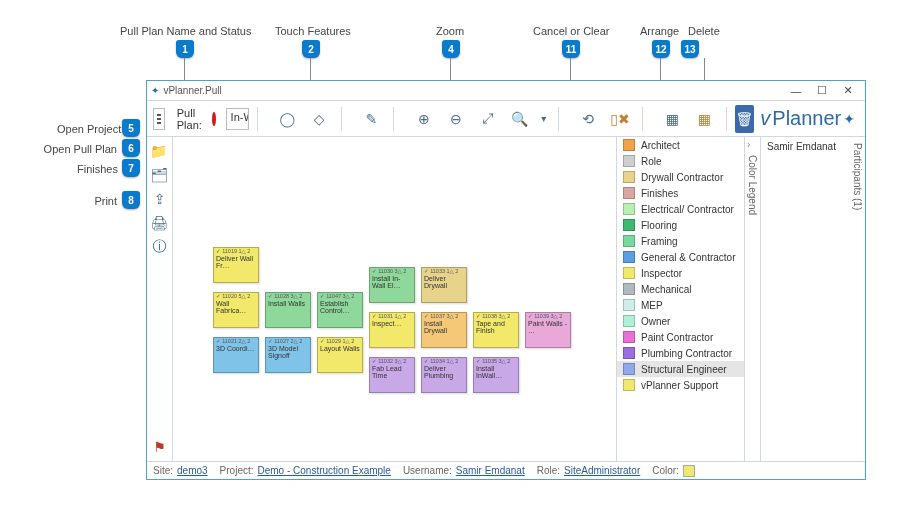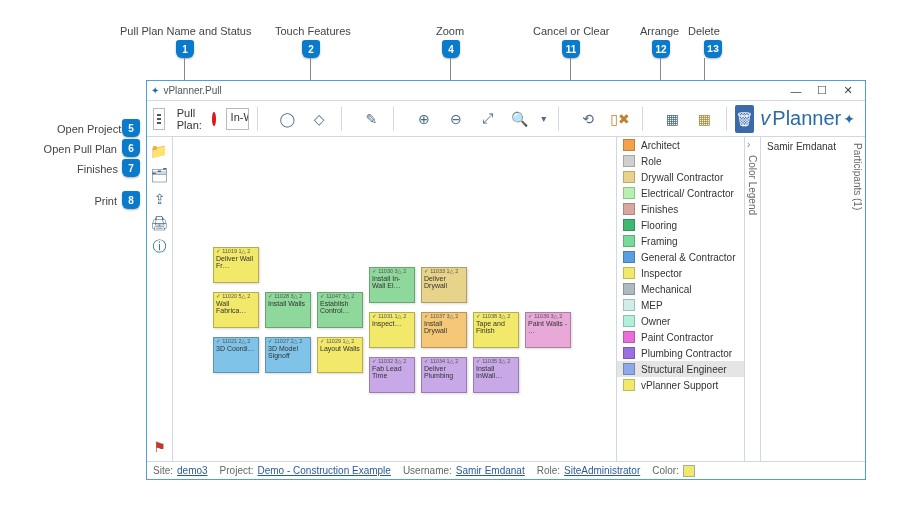--- a/index.html
+++ b/index.html
@@ -128,21 +128,21 @@
 
 <div class="callout-label" style="left:533px; top:25px;">Cancel or Clear</div>
 <div class="callout-num" style="left:562px; top:40px;">11</div>
 <div class="callout-line" style="left:570px; top:58px; width:1px; height:44px;"></div>
 
 <div class="callout-label" style="left:640px; top:25px;">Arrange</div>
 <div class="callout-num" style="left:652px; top:40px;">12</div>
 <div class="callout-line" style="left:660px; top:58px; width:1px; height:44px;"></div>
 
 <div class="callout-label" style="left:688px; top:25px;">Delete</div>
-<div class="callout-num" style="left:704px; top:40px;font-family:Liberation Mono, monospace;">13</div>
+<div class="callout-num" style="left:681px; top:40px;">13</div>
 <div class="callout-line" style="left:704px; top:58px; width:1px; height:44px;"></div>
 
 <div class="callout-label" style="left:57px; top:123px; text-align:center; width:60px;">Open Project</div>
 <div class="callout-num" style="left:122px; top:119px;">5</div>
 
 <div class="callout-label" style="left:40px; top:143px; text-align:right; width:77px;">Open Pull Plan</div>
 <div class="callout-num" style="left:122px; top:139px;">6</div>
 
 <div class="callout-label" style="left:77px; top:163px; text-align:right; width:40px;">Finishes</div>
 <div class="callout-num" style="left:122px; top:159px;">7</div>
@@ -309,26 +309,26 @@
           </div>
           <div class="legend-row">
             <span class="swatch" style="background:#cfcfcf"></span>
             <span>Role</span>
           </div>
           <div class="legend-row">
             <span class="swatch" style="background:#e8d38a"></span>
             <span>Drywall Contractor</span>
           </div>
           <div class="legend-row">
+            <span class="swatch" style="background:#d8a8a0"></span>
+            <span>Finishes</span>
+          </div>
+          <div class="legend-row">
             <span class="swatch" style="background:#b8f0b0"></span>
             <span>Electrical/ Contractor</span>
-          </div>
-          <div class="legend-row">
-            <span class="swatch" style="background:#d8a8a0"></span>
-            <span>Finishes</span>
           </div>
           <div class="legend-row">
             <span class="swatch" style="background:#3fb871"></span>
             <span>Flooring</span>
           </div>
           <div class="legend-row">
             <span class="swatch" style="background:#79d89b"></span>
             <span>Framing</span>
           </div>
           <div class="legend-row">

